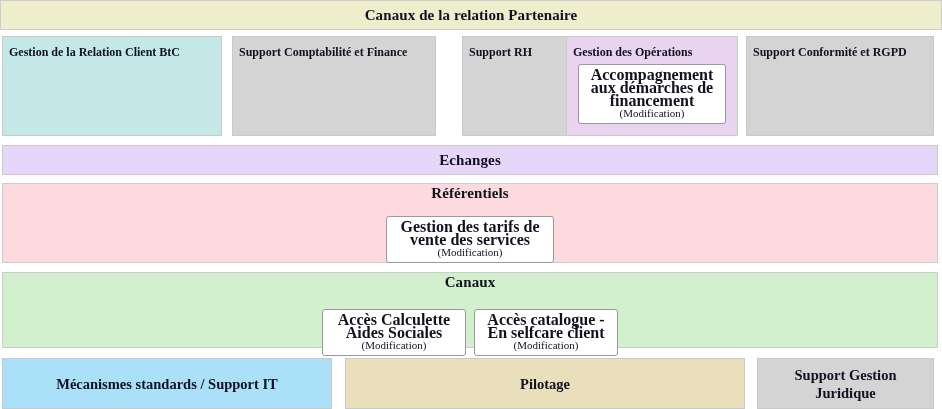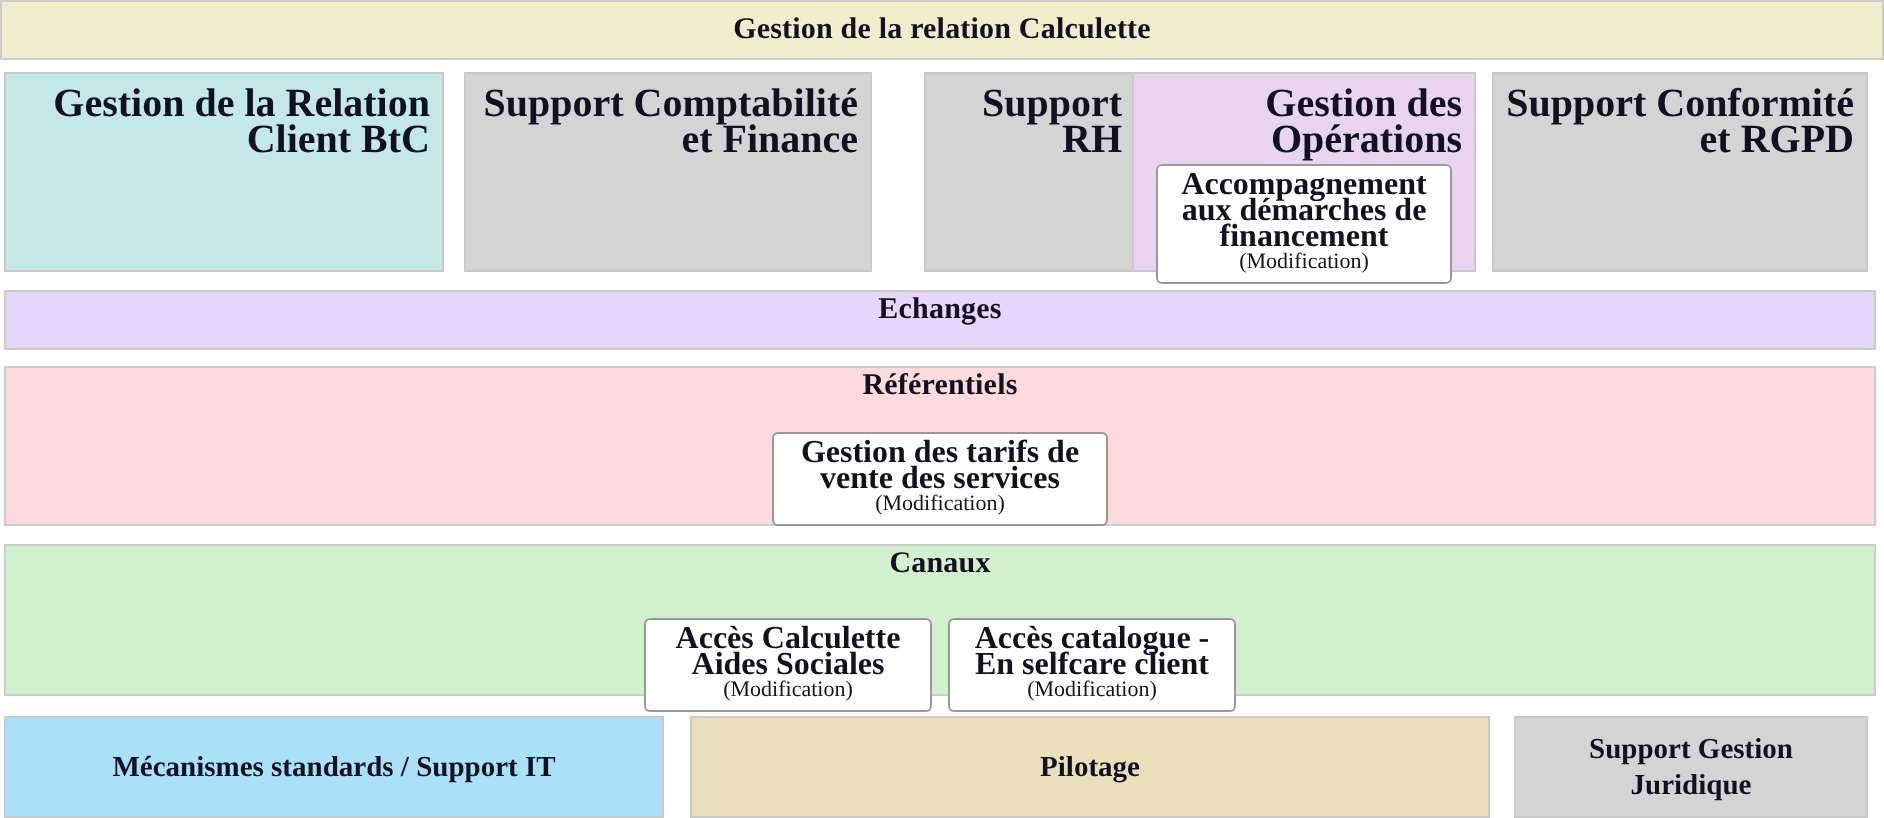--- a/index.html
+++ b/index.html
@@ -57,23 +57,23 @@
     box-sizing: border-box;
     border: 1px solid #c9c9c9;
     top: 36px;
     height: 100px;
     display: flex;
     flex-direction: column;
     align-items: center;
   }
   .cap-title {
     font-weight: bold;
-    font-size: 20px;
+    font-size: 12px;
     line-height: 18px;
-    text-align: right;
+    text-align: left;
     padding: 6px 6px 0 6px;
     width: 100%;
     box-sizing: border-box;
   }
 
   
   .card {
     box-sizing: border-box;
     background: #ffffff;
     border: 1px solid #999999;
@@ -100,20 +100,21 @@
     align-items: flex-start;
   }
 
   
   #band-echanges {
     left: 2px;
     top: 145px;
     width: 936px;
     height: 30px;
     background: #e5d6fa;
+    justify-content: center;
   }
   #band-echanges .band-title { padding-top: 0; }
 
   #band-referentiels {
     left: 2px;
     top: 183px;
     width: 936px;
     height: 80px;
     background: #fcdadd;
   }
@@ -144,21 +145,21 @@
     text-align: center;
     padding: 0 6px;
   }
 </style>
 </head>
 <body>
 
 <div id="map-root">
 
   <div class="band" id="banner" style="background: rgb(238, 238, 205);">
-    <div class="band-title">Gestion de la relation Calculette</div>
+    <div class="band-title">Canaux de la relation Partenaire</div>
   </div>
 
   <div class="cap-box" style="left: 2px; width: 220px; background: rgb(196, 232, 232);">
     <div class="cap-title">Gestion de la Relation Client BtC</div>
   </div>
 
   <div class="cap-box" style="left: 232px; width: 204px; background: rgb(212, 212, 212);">
     <div class="cap-title">Support Comptabilité et Finance</div>
   </div>
 

